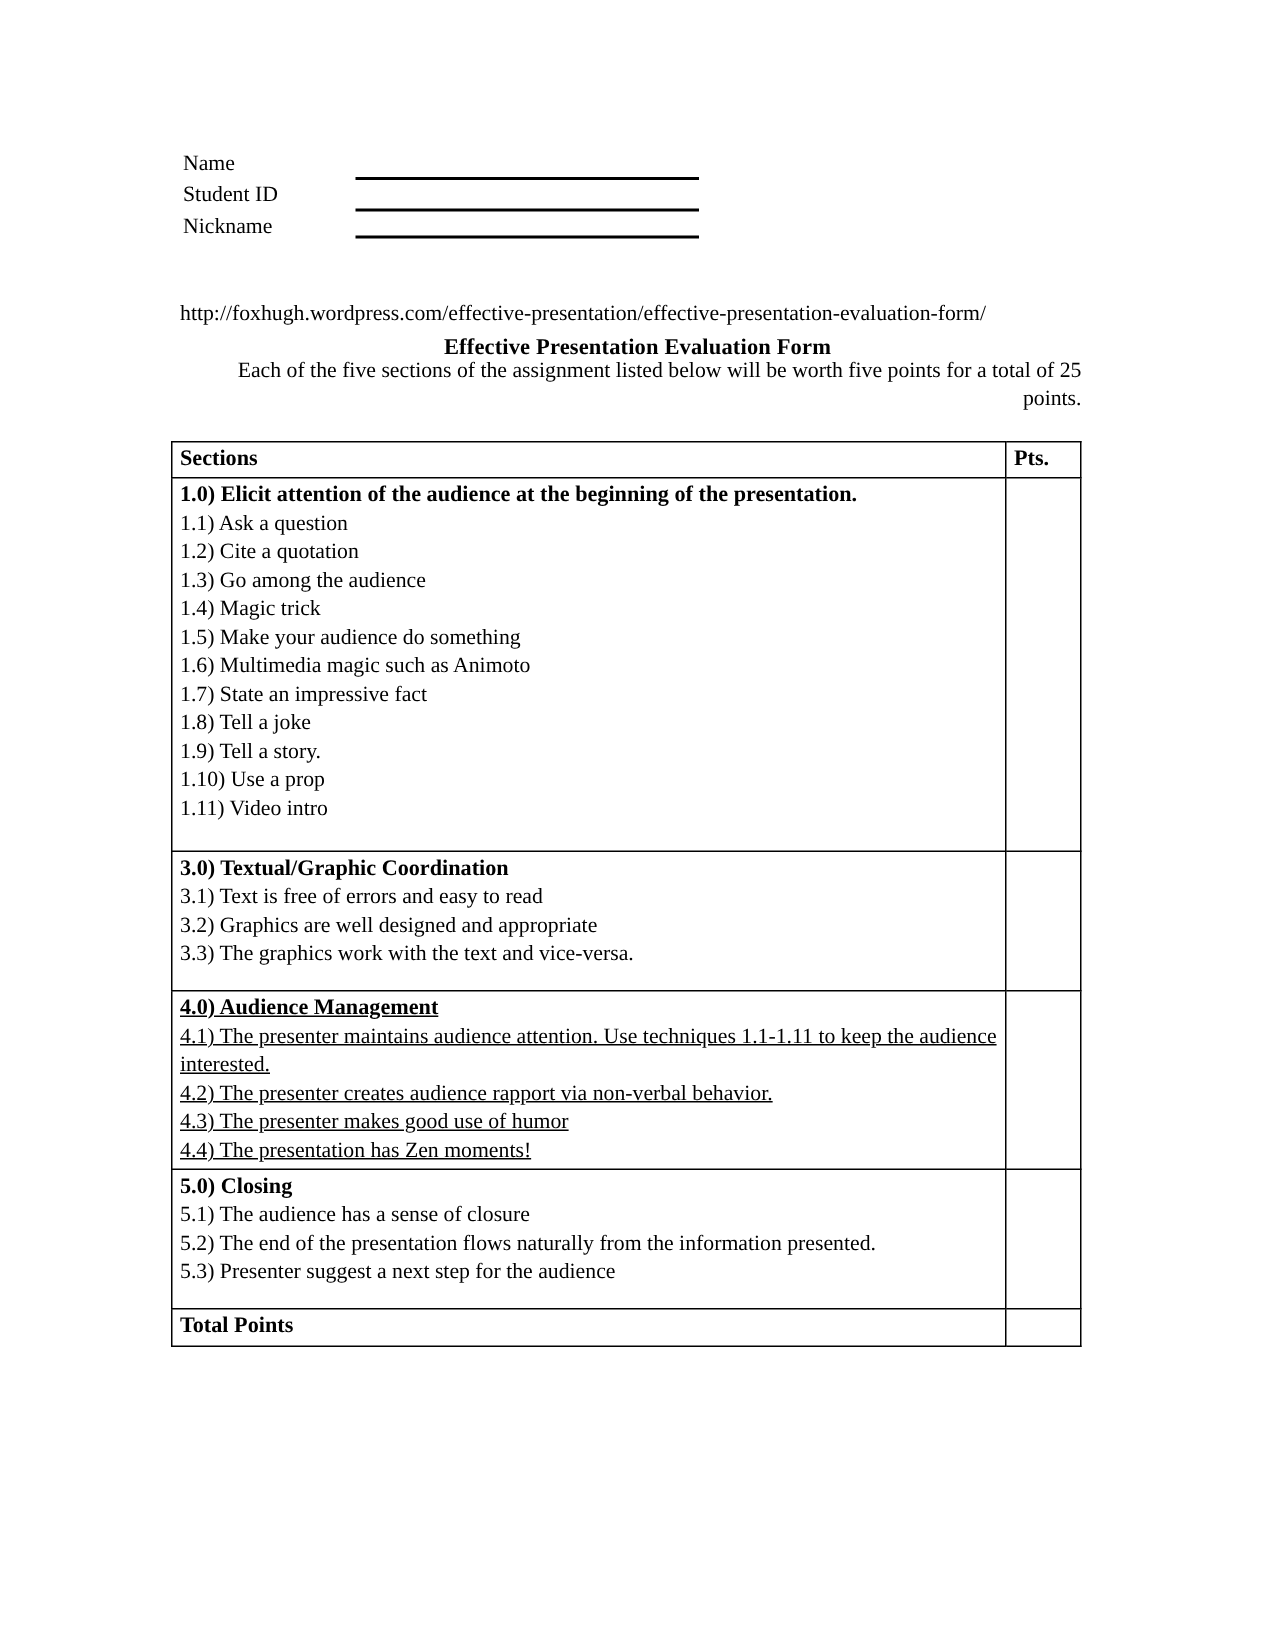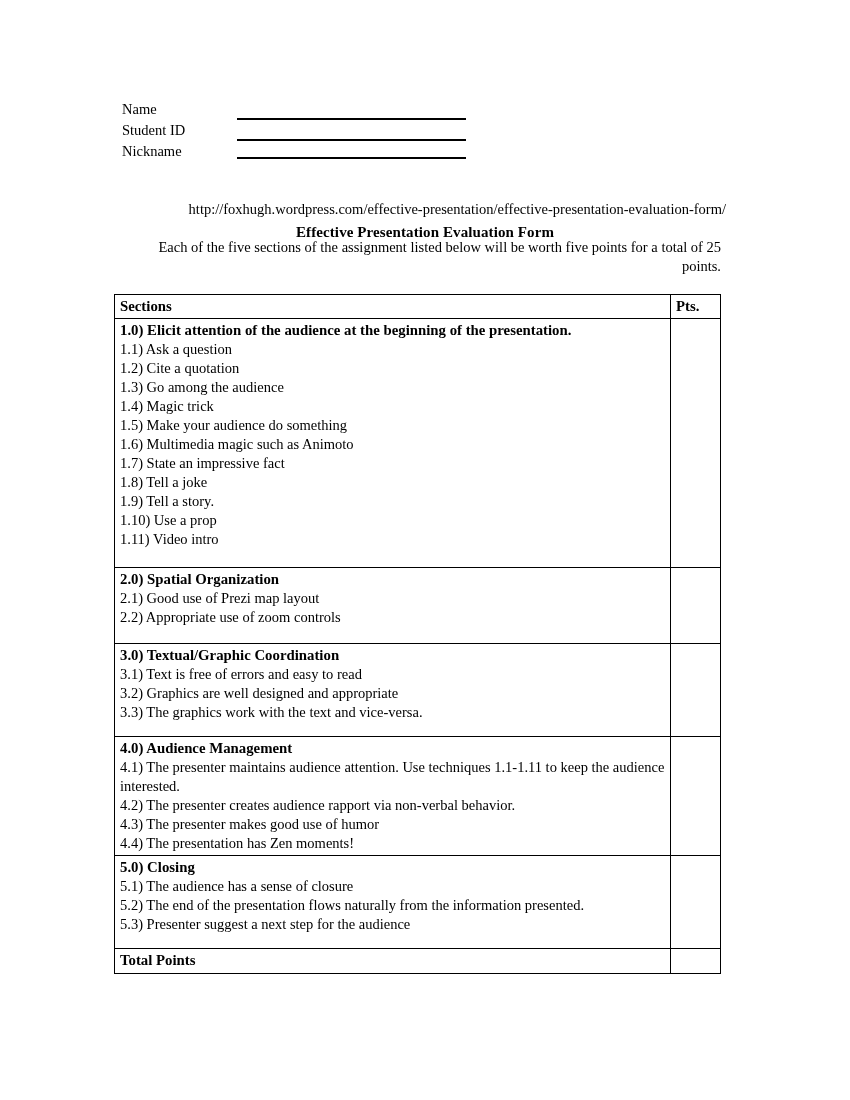--- a/index.html
+++ b/index.html
@@ -54,21 +54,21 @@
     font-size: 15px;
     font-weight: bold;
     letter-spacing: 0.1px;
     margin-top: 44px;
   }
   .doc-url {
     position: absolute;
     left: 120px;
     top: 200px;
     width: 606px;
-    text-align: right;
+    text-align: left;
     font-size: 14.5px;
     line-height: 19px;
     word-break: break-word;
   }
   .doc-intro {
     position: absolute;
     left: 121px;
     top: 238px;
     width: 600px;
     font-size: 14.5px;
@@ -110,21 +110,21 @@
     font-weight: bold;
     font-size: 14.8px;
     white-space: nowrap;
   }
   .sec-item {
     font-size: 14.5px;
   }
   .pad-bottom-1 { padding-bottom: 18px; }
   .pad-bottom-2 { padding-bottom: 16px; }
   .pad-bottom-3 { padding-bottom: 14px; }
-  .pad-bottom-4 { padding-bottom: 2px; }
+  .pad-bottom-4 { padding-bottom: 2px; text-decoration: underline; }
   .pad-bottom-5 { padding-bottom: 14px; }
   .row-total .cell-pad {
     font-weight: bold;
     font-size: 14.8px;
     padding-top: 2px;
     padding-bottom: 3px;
   }
   .pts-cell { }
 </style>
 </head>
@@ -179,32 +179,20 @@
           <div class="sec-item">1.9) Tell a story.</div>
           <div class="sec-item">1.10) Use a prop</div>
           <div class="sec-item">1.11) Video intro</div>
         </div>
       </td>
       <td class="pts-cell">
         <div class="cell-pad"></div>
       </td>
     </tr>
 
-    <tr>
-      <td>
-        <div class="cell-pad pad-bottom-2">
-          <div class="sec-title">2.0) Spatial Organization</div>
-          <div class="sec-item">2.1) Good use of Prezi map layout</div>
-          <div class="sec-item">2.2) Appropriate use of zoom controls</div>
-        </div>
-      </td>
-      <td class="pts-cell">
-        <div class="cell-pad"></div>
-      </td>
-    </tr>
 
     <tr>
       <td>
         <div class="cell-pad pad-bottom-3">
           <div class="sec-title">3.0) Textual/Graphic Coordination</div>
           <div class="sec-item">3.1) Text is free of errors and easy to read</div>
           <div class="sec-item">3.2) Graphics are well designed and appropriate</div>
           <div class="sec-item">3.3) The graphics work with the text and vice-versa.</div>
         </div>
       </td>

